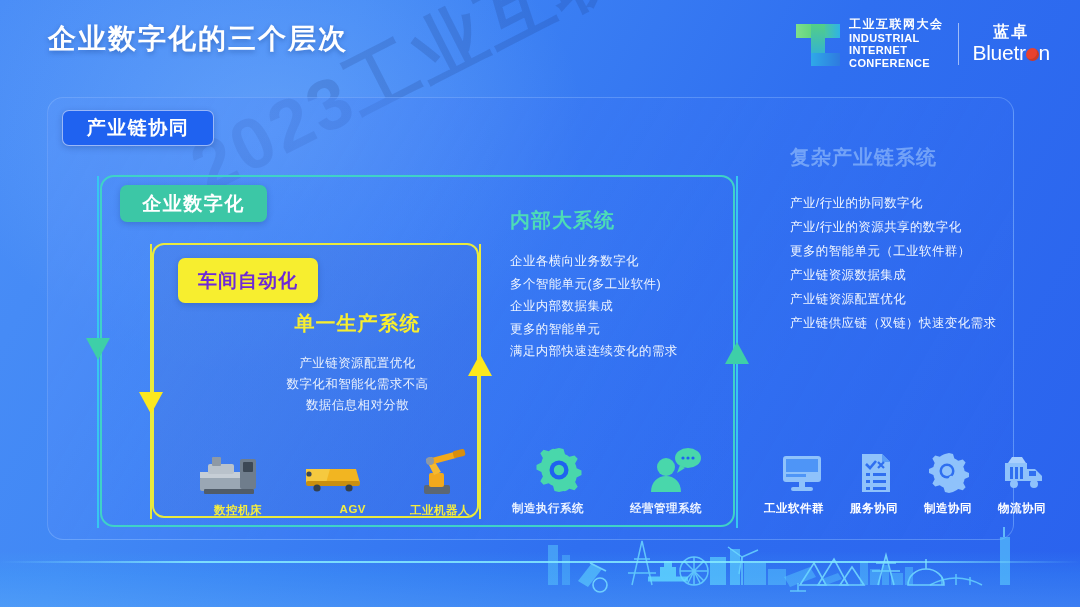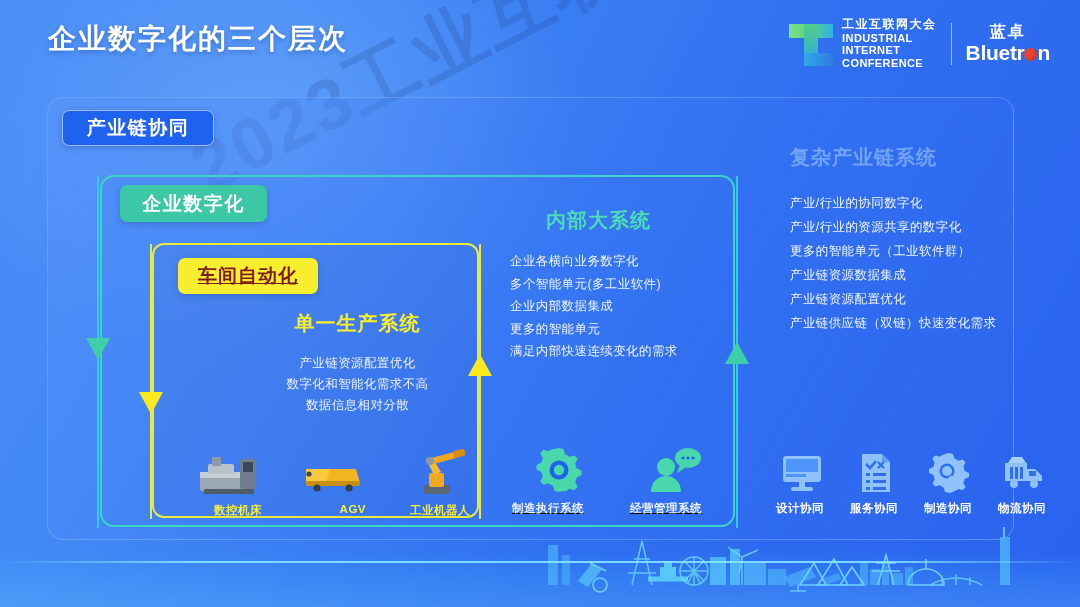--- a/index.html
+++ b/index.html
@@ -59,21 +59,21 @@
   .iic-text { line-height: 1.14; }
   .iic-cn {
     font-size: 12px; font-weight: bold; color: #ffffff; letter-spacing: 1.5px;
   }
   .iic-en {
     font-size: 11px; font-weight: bold; color: #ffffff; letter-spacing: .4px;
   }
   .logo-div { width: 1px; height: 42px; background: rgba(255,255,255,.55); }
   .bt-logo { text-align: center; line-height: 1.1; }
   .bt-cn { font-size: 16px; font-weight: bold; color: #ffffff; letter-spacing: 2px; }
-  .bt-en { font-size: 21px; font-weight: bold; color: #ffffff; letter-spacing: -.3px; position: relative; }
+  .bt-en { font-size: 21px; font-weight: normal; color: #ffffff; letter-spacing: -.3px; position: relative; }
   .bt-dot {
     display: inline-block; width: 13px; height: 13px; border-radius: 50%;
     background: #e8422f; vertical-align: -1px; margin: 0 0px;
     box-shadow: inset -2px -2px 0 rgba(0,0,0,.12);
   }
 
   
   .box-outer {
     position: absolute; left: 47px; top: 97px; width: 967px; height: 443px;
     border-radius: 16px;
@@ -103,24 +103,23 @@
   .tag-chain {
     left: 62px; top: 110px; width: 152px; height: 36px;
     background: #1f62f0; font-size: 19px;
     border: 1px solid rgba(255,255,255,.55);
   }
   .tag-digital {
     left: 120px; top: 185px; width: 147px; height: 37px;
     background: #3cc7a6; font-size: 19px;
   }
   .tag-workshop {
-    left: 178px; top: 258px; width: 140px; height: 36px;
-    background: #f7ee2f; font-size: 19px; color: #7f1d1d;
+    left: 178px; top: 258px; width: 140px; height: 45px;
+    background: #f7ee2f; font-size: 19px; color: #6d28d9;
     letter-spacing: 1px;
-    text-decoration: underline;
   }
 
   
   .col { position: absolute; }
 
   .col-head {
     font-size: 19px; font-weight: bold; letter-spacing: 1px;
     margin-bottom: 16px;
   }
   .col-line {
@@ -128,21 +127,21 @@
     letter-spacing: .4px; white-space: nowrap;
   }
 
   
   .col-inner { left: 250px; top: 310px; width: 215px; text-align: center; }
   .col-inner .col-head { color: #f7ee2f; font-size: 20px; }
   .col-inner .col-line { color: #e9f0fd; }
 
   
   .col-mid { left: 510px; top: 207px; width: 230px; }
-  .col-mid .col-head { color: #4ddcb6; font-size: 20px; margin-left: 36px; }
+  .col-mid .col-head { color: #4ddcb6; font-size: 20px; }
   .col-mid .col-line { line-height: 22.5px; color: #ecf3ff; }
 
   
   .col-right { left: 790px; top: 144px; width: 270px; }
   .col-right .col-head {
     color: rgba(185,220,255,.48); font-size: 20px; margin-bottom: 20px;
   }
   .col-right .col-line { line-height: 24px; color: #eef4ff; }
 
   
@@ -188,21 +187,21 @@
   .icon-cap {
     margin-top: 6px; font-size: 11.5px; letter-spacing: .5px; white-space: nowrap;
   }
 
   #icons-device { left: 180px; top: 445px; gap: 22px; }
   #icons-device .icon-cap { color: #f4ec3e; font-weight: bold; }
   #icons-device .icon-cell { width: 82px; }
 
   #icons-mid { left: 500px; top: 443px; gap: 34px; }
   #icons-mid .icon-cap { color: #e9f1ff; font-weight: bold; }
-  #icons-mid .icon-cell { width: 84px; text-decoration: underline; }
+  #icons-mid .icon-cell { width: 84px; }
 
   #icons-right { left: 768px; top: 443px; gap: 18px; }
   #icons-right .icon-cap { color: #ffffff; font-weight: bold; }
   #icons-right .icon-cell { width: 56px; }
 
   
   .skyline {
     position: absolute; left: 0; bottom: 0; width: 1080px; height: 92px;
     pointer-events: none;
   }
@@ -392,21 +391,21 @@
     <div class="icon-cell">
       <div class="icon-art">
         <svg width="44" height="44" viewBox="0 0 44 44">
           <rect x="3" y="5" width="38" height="26" rx="3" fill="#8fc2fb"></rect>
           <rect x="6" y="8" width="32" height="13" fill="#4e95f7"></rect>
           <rect x="6" y="23" width="20" height="3" fill="#4e95f7"></rect>
           <rect x="19" y="31" width="6" height="6" fill="#8fc2fb"></rect>
           <rect x="11" y="36" width="22" height="4" rx="2" fill="#8fc2fb"></rect>
         </svg>
       </div>
-      <div class="icon-cap">设计协同</div>
+      <div class="icon-cap">工业软件群</div>
     </div>
 
     <div class="icon-cell">
       <div class="icon-art">
         <svg width="44" height="44" viewBox="0 0 44 44">
           <path d="M8 3 h20 l8 8 v30 H8 Z" fill="#8fc2fb"></path>
           <path d="M28 3 l8 8 h-8 z" fill="#5a9ef8"></path>
           <path d="M12 13 l4 4 l6 -7" stroke="#2f6ff0" stroke-width="2.6" fill="none"></path>
           <path d="M24 11 l6 6 M30 11 l-6 6" stroke="#2f6ff0" stroke-width="2.2"></path>
           <rect x="12" y="22" width="4" height="3" fill="#2f6ff0"></rect>

